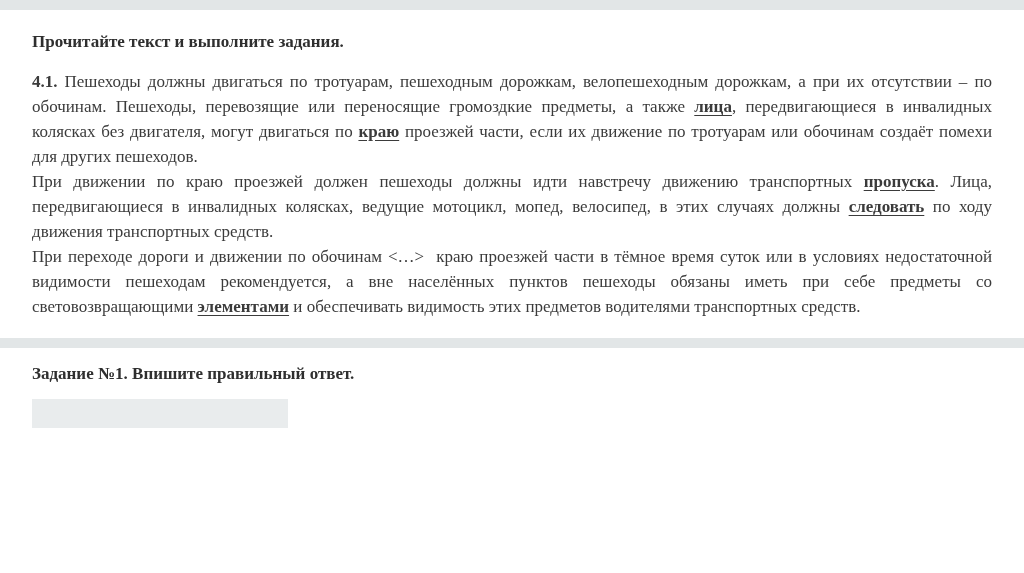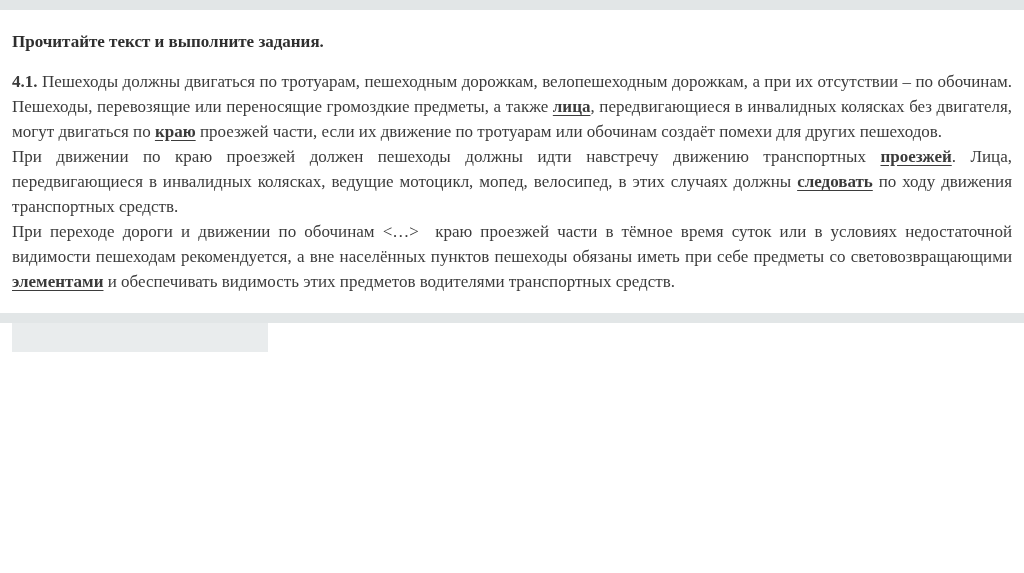--- a/index.html
+++ b/index.html
@@ -13,21 +13,21 @@
     overflow: hidden;
     font-family: "Liberation Serif", "DejaVu Serif", serif;
     color: #3b3b3b;
   }
   .divider-bar {
     width: 100%;
     height: 10px;
     background: #e2e6e7;
   }
   .content {
-    padding: 0 12px;
+    padding: 0 32px;
     font-size: 17px;
     line-height: 25px;
     text-align: justify;
   }
   .instruction {
     font-weight: bold;
     color: #2f2f2f;
     margin: 19px 0 15px 0;
   }
   .text-title {
@@ -76,26 +76,27 @@
 <div>
 
   <div class="divider-bar"></div>
 
   <div class="content">
     <p class="instruction">Прочитайте текст и выполните задания.</p>
 
 
     <div class="text-block">
         <p class="para"><span class="b">4.1. </span><span>Пешеходы должны двигаться по тротуарам, пешеходным дорожкам, велопешеходным дорожкам, а при их отсутствии – по обочинам. Пешеходы, перевозящие или переносящие громоздкие предметы, а также </span><span class="b u">лица</span><span>, передвигающиеся в инвалидных колясках без двигателя, могут двигаться по </span><span class="b u">краю</span><span> проезжей части, если их движение по тротуарам или обочинам создаёт помехи для других пешеходов.</span></p>
-        <p class="para"><span>При движении по краю проезжей должен пешеходы должны идти навстречу движению транспортных </span><span class="b u">проезжей</span><span>. Лица, передвигающиеся в инвалидных колясках, ведущие мотоцикл, мопед, велосипед, в этих случаях должны </span><span class="b u">следовать</span><span> по ходу движения транспортных средств.</span></p>
+        <p class="para"><span>При движении по краю проезжей должен пешеходы должны идти навстречу движению транспортных </span><span class="b u">пропуска</span><span>. Лица, передвигающиеся в инвалидных колясках, ведущие мотоцикл, мопед, велосипед, в этих случаях должны </span><span class="b u">следовать</span><span> по ходу движения транспортных средств.</span></p>
         <p class="para"><span>При переходе дороги и движении по обочинам &lt;…&gt;&nbsp; краю проезжей части в тёмное время суток или в условиях недостаточной видимости пешеходам рекомендуется, а вне населённых пунктов пешеходы обязаны иметь при себе предметы со световозвращающими </span><span class="b u">элементами</span><span> и обеспечивать видимость этих предметов водителями транспортных средств.</span></p>
       </div>
   </div>
 
   <div class="section-bar"></div>
 
   <div class="content">
+    <p class="task-heading">Задание №1. Впишите правильный ответ.</p>
 
 
     <input type="text" class="answer-input" value="" style="">
   </div>
 
 </div>
 
 </body></html>

